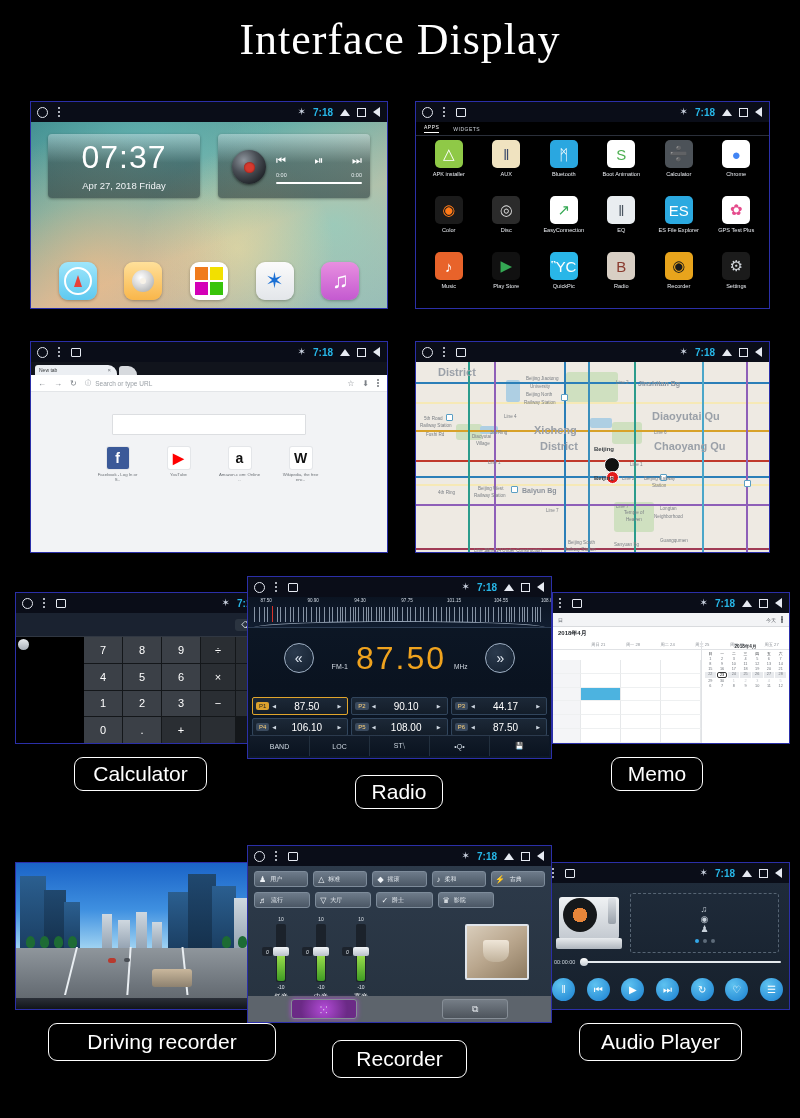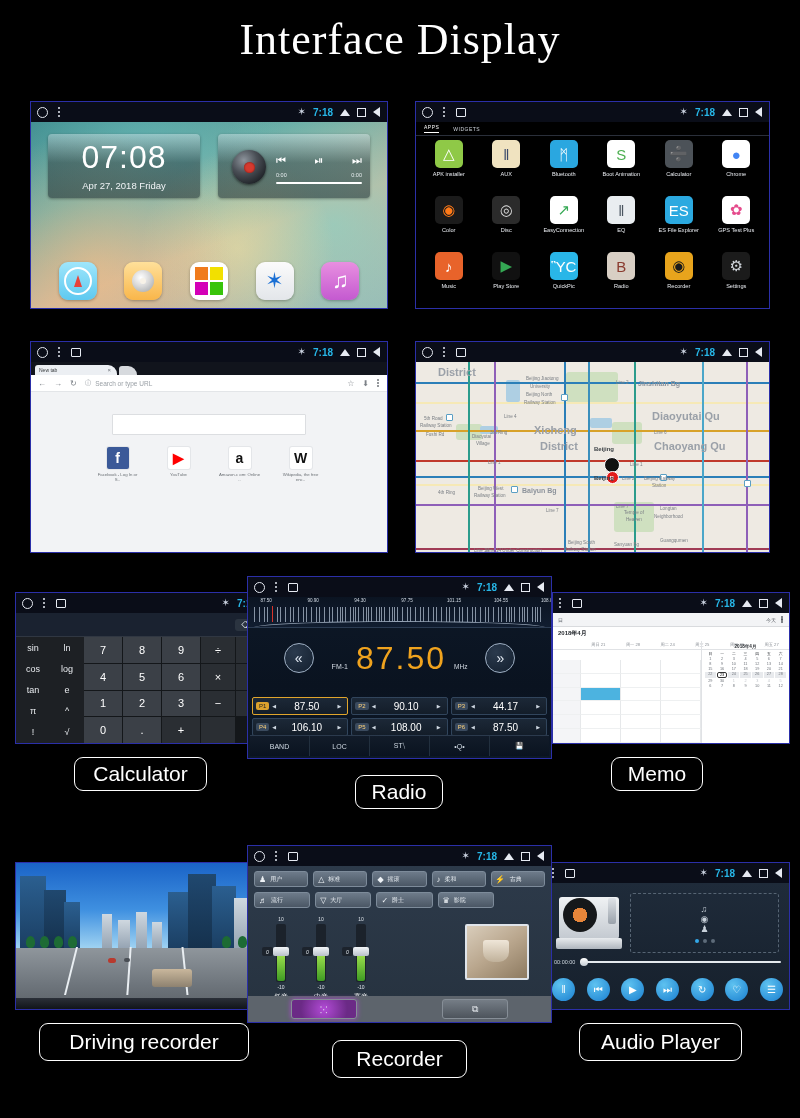--- a/index.html
+++ b/index.html
@@ -290,21 +290,21 @@
     <div class="sb-right">
       <span class="ico-bt">✶</span>
       <span class="clock">7:18</span>
       <span class="tri-up"></span>
       <span class="ico-sqf"></span>
       <span class="tri-back"></span>
     </div>
   </div>
   <div class="home-bg">
     <div class="widget" id="w-clock">
-      <div class="wc-time">07:08</div>
+      <div class="wc-time">07:37</div>
       <div class="wc-date">Apr 27, 2018  Friday</div>
     </div>
     <div class="widget" id="w-music">
       <div class="disc"></div>
       <div class="mctrl">
         <span class="mbtn">⏮</span>
         <span class="mbtn">⏯</span>
         <span class="mbtn">⏭</span>
       </div>
       <div class="mtime">
@@ -615,32 +615,20 @@
     </div>
     <div class="sb-right">
       <span class="ico-bt">✶</span>
       <span class="clock">7:18</span>
     </div>
   </div>
   <div class="calcdisp">
     <span class="delkey">⌫</span>
   </div>
   <div class="radio-dot"></div>
-  <div class="calcsci" id="calcsci">
-      <div>sin</div>
-      <div>ln</div>
-      <div>cos</div>
-      <div>log</div>
-      <div>tan</div>
-      <div>e</div>
-      <div>π</div>
-      <div>^</div>
-      <div>!</div>
-      <div>√</div>
-    </div>
   <div class="calcnum" id="calcnum">
       <div>7</div>
       <div>8</div>
       <div>9</div>
       <div class="op">÷</div>
       <div class="op">(</div>
       <div>4</div>
       <div>5</div>
       <div>6</div>
       <div class="op">×</div>
@@ -1054,15 +1042,15 @@
         <div class="abtn">↻</div>
         <div class="abtn">♡</div>
         <div class="abtn">☰</div>
       </div>
   </div>
 </div>
 
 <div class="caption" style="left:74px;top:757px;width:133px;height:34px">Calculator</div>
 <div class="caption" style="left:355px;top:775px;width:88px;height:34px">Radio</div>
 <div class="caption" style="left:611px;top:757px;width:92px;height:34px">Memo</div>
-<div class="caption" style="left:39px;top:1023px;width:210px;height:38px">Driving recorder</div>
+<div class="caption" style="left:48px;top:1023px;width:228px;height:38px">Driving recorder</div>
 <div class="caption" style="left:332px;top:1040px;width:135px;height:38px">Recorder</div>
 <div class="caption" style="left:579px;top:1023px;width:163px;height:38px">Audio Player</div>
 
 </body></html>

